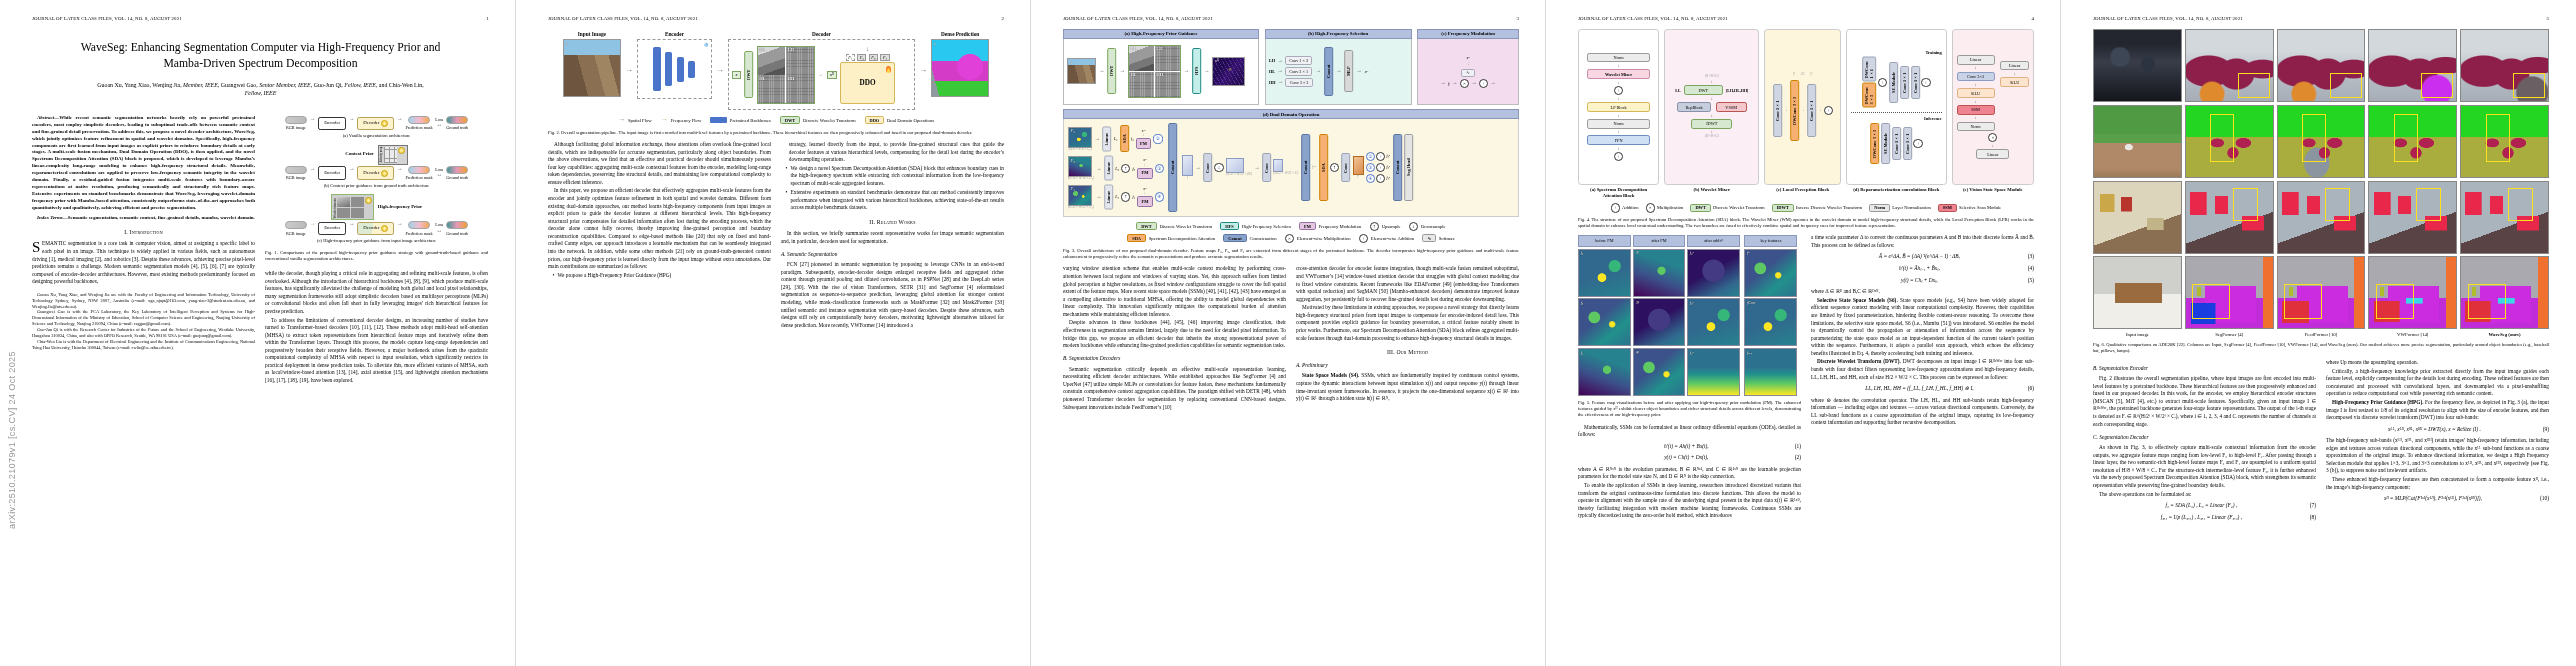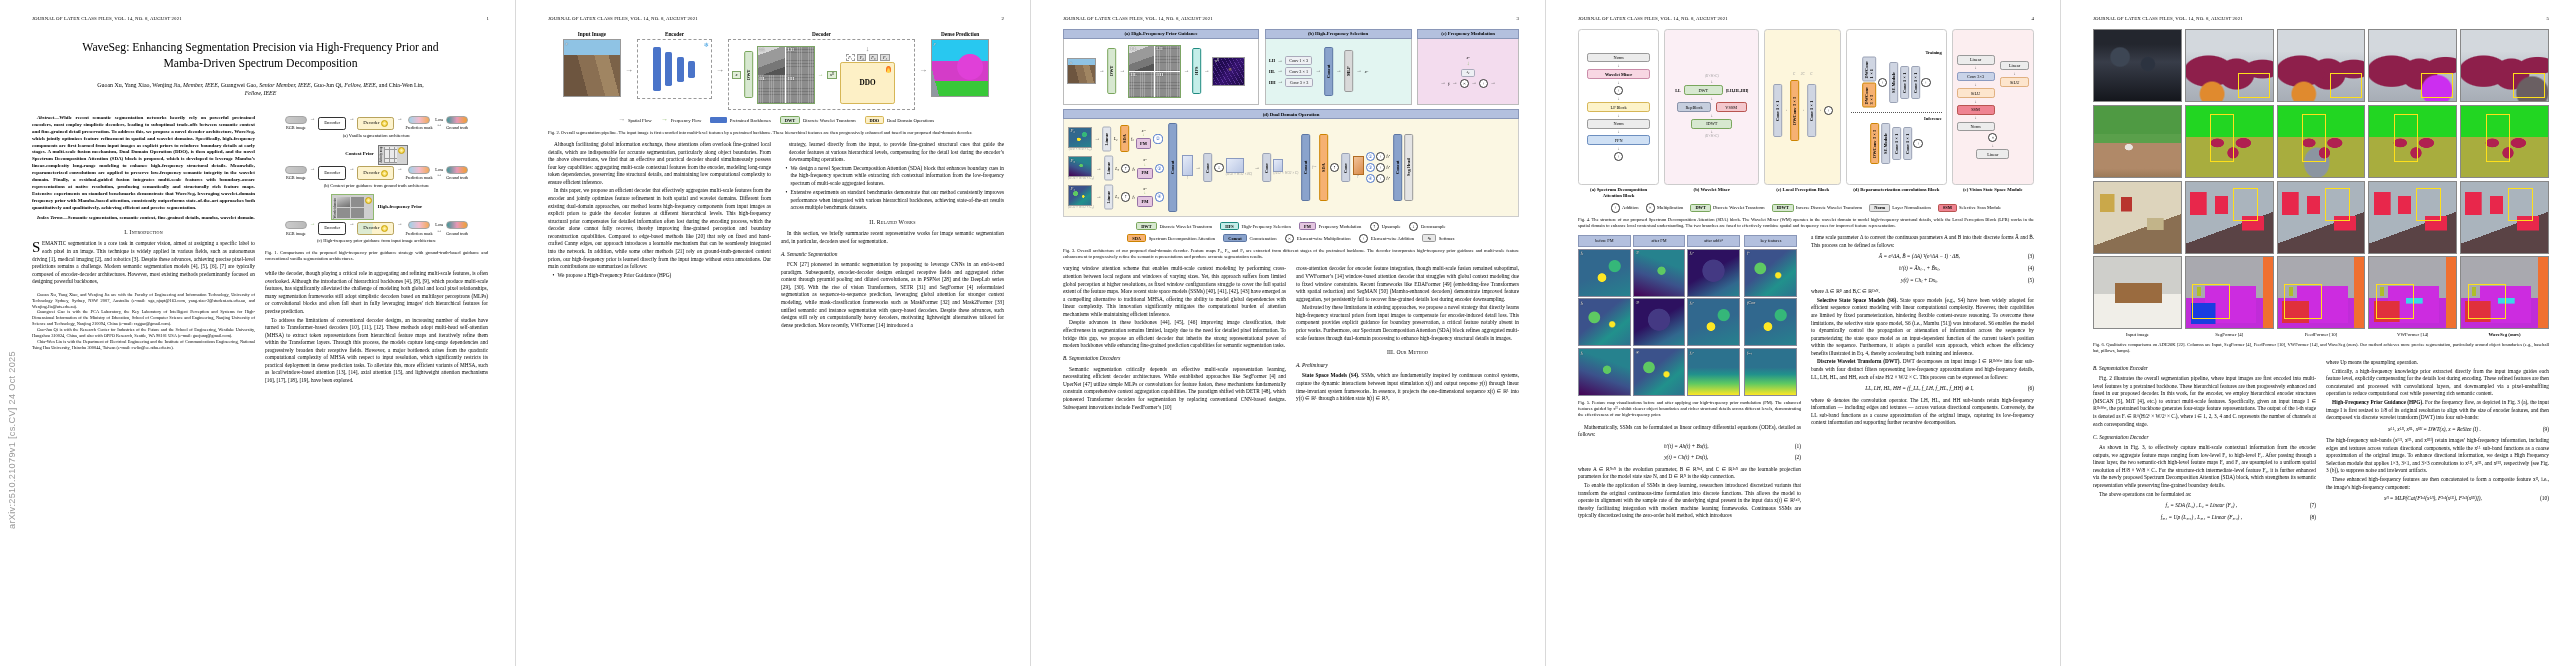--- a/index.html
+++ b/index.html
@@ -190,21 +190,21 @@
 
 <div class="canvas">
 
   <div class="page">
     <div class="pghead">
       <span>JOURNAL OF LATEX CLASS FILES, VOL. 14, NO. 8, AUGUST 2021</span>
       <span>1</span>
     </div>
     <div class="arxiv">arXiv:2510.21079v1  [cs.CV]  24 Oct 2025</div>
     <div class="pgbody">
-      <div class="title">WaveSeg: Enhancing Segmentation Precision via High-Frequency Prior and Mamba-Driven Spectrum Decomposition</div>
+      <div class="title">WaveSeg: Enhancing Segmentation Computer via High-Frequency Prior and Mamba-Driven Spectrum Decomposition</div>
       <div class="authors"><span>Guoan Xu, Yang Xiao, Wenjing Jia, </span><i>Member, IEEE,</i><span> Guangwei Gao, </span><i>Senior Member, IEEE,</i><span> Guo-Jun Qi, </span><i>Fellow, IEEE,</i><span> and Chia-Wen Lin, </span><i>Fellow, IEEE</i></div>
       <div class="cols" style="margin-top:16.7px;">
         <div class="col">
           <p class="abs"><b class="al">Abstract—</b><span>While recent semantic segmentation networks heavily rely on powerful pretrained encoders, most employ simplistic decoders, leading to suboptimal trade-offs between semantic context and fine-grained detail preservation. To address this, we propose a novel decoder architecture, WaveSeg, which jointly optimizes feature refinement in spatial and wavelet domains. Specifically, high-frequency components are first learned from input images as explicit priors to reinforce boundary details at early stages. A multi-scale fusion mechanism, Dual Domain Operation (DDO), is then applied, and the novel Spectrum Decomposition Attention (SDA) block is proposed, which is developed to leverage Mamba’s linear-complexity long-range modeling to enhance high-frequency structural details. Meanwhile, reparameterized convolutions are applied to preserve low-frequency semantic integrity in the wavelet domain. Finally, a residual-guided fusion integrates multi-scale features with boundary-aware representations at native resolution, producing semantically and structurally rich feature maps. Extensive experiments on standard benchmarks demonstrate that WaveSeg, leveraging wavelet-domain frequency prior with Mamba-based attention, consistently outperforms state-of-the-art approaches both quantitatively and qualitatively, achieving efficient and precise segmentation.</span></p>
           <p class="abs"><b class="al">Index Terms—</b><span>Semantic segmentation, semantic context, fine-grained details, mamba, wavelet domain.</span></p>
           <h3 class="sechead">I. Introduction</h3>
           <p class="bp nf"><span class="dc">S</span><span>EMANTIC segmentation is a core task in computer vision, aimed at assigning a specific label to each pixel in an image. This technique is widely applied in various fields, such as autonomous driving [1], medical imaging [2], and robotics [3]. Despite these advances, achieving precise pixel-level predictions remains a challenge. Modern semantic segmentation models [4], [5], [6], [7] are typically composed of encoder-decoder architectures. However, most existing methods predominantly focused on designing powerful backbones,</span></p>
           <div class="fn">
             <p>Guoan Xu, Yang Xiao, and Wenjing Jia are with the Faculty of Engineering and Information Technology, University of Technology Sydney, Sydney, NSW 2007, Australia (e-mail: xga_njupt@163.com, yang.xiao-2@student.uts.edu.au, and Wenjing.Jia@uts.edu.au).</p>
             <p>Guangwei Gao is with the PCA Laboratory, the Key Laboratory of Intelligent Perception and Systems for High-Dimensional Information of the Ministry of Education, School of Computer Science and Engineering, Nanjing University of Science and Technology, Nanjing 210094, China (e-mail: csggao@gmail.com).</p>

